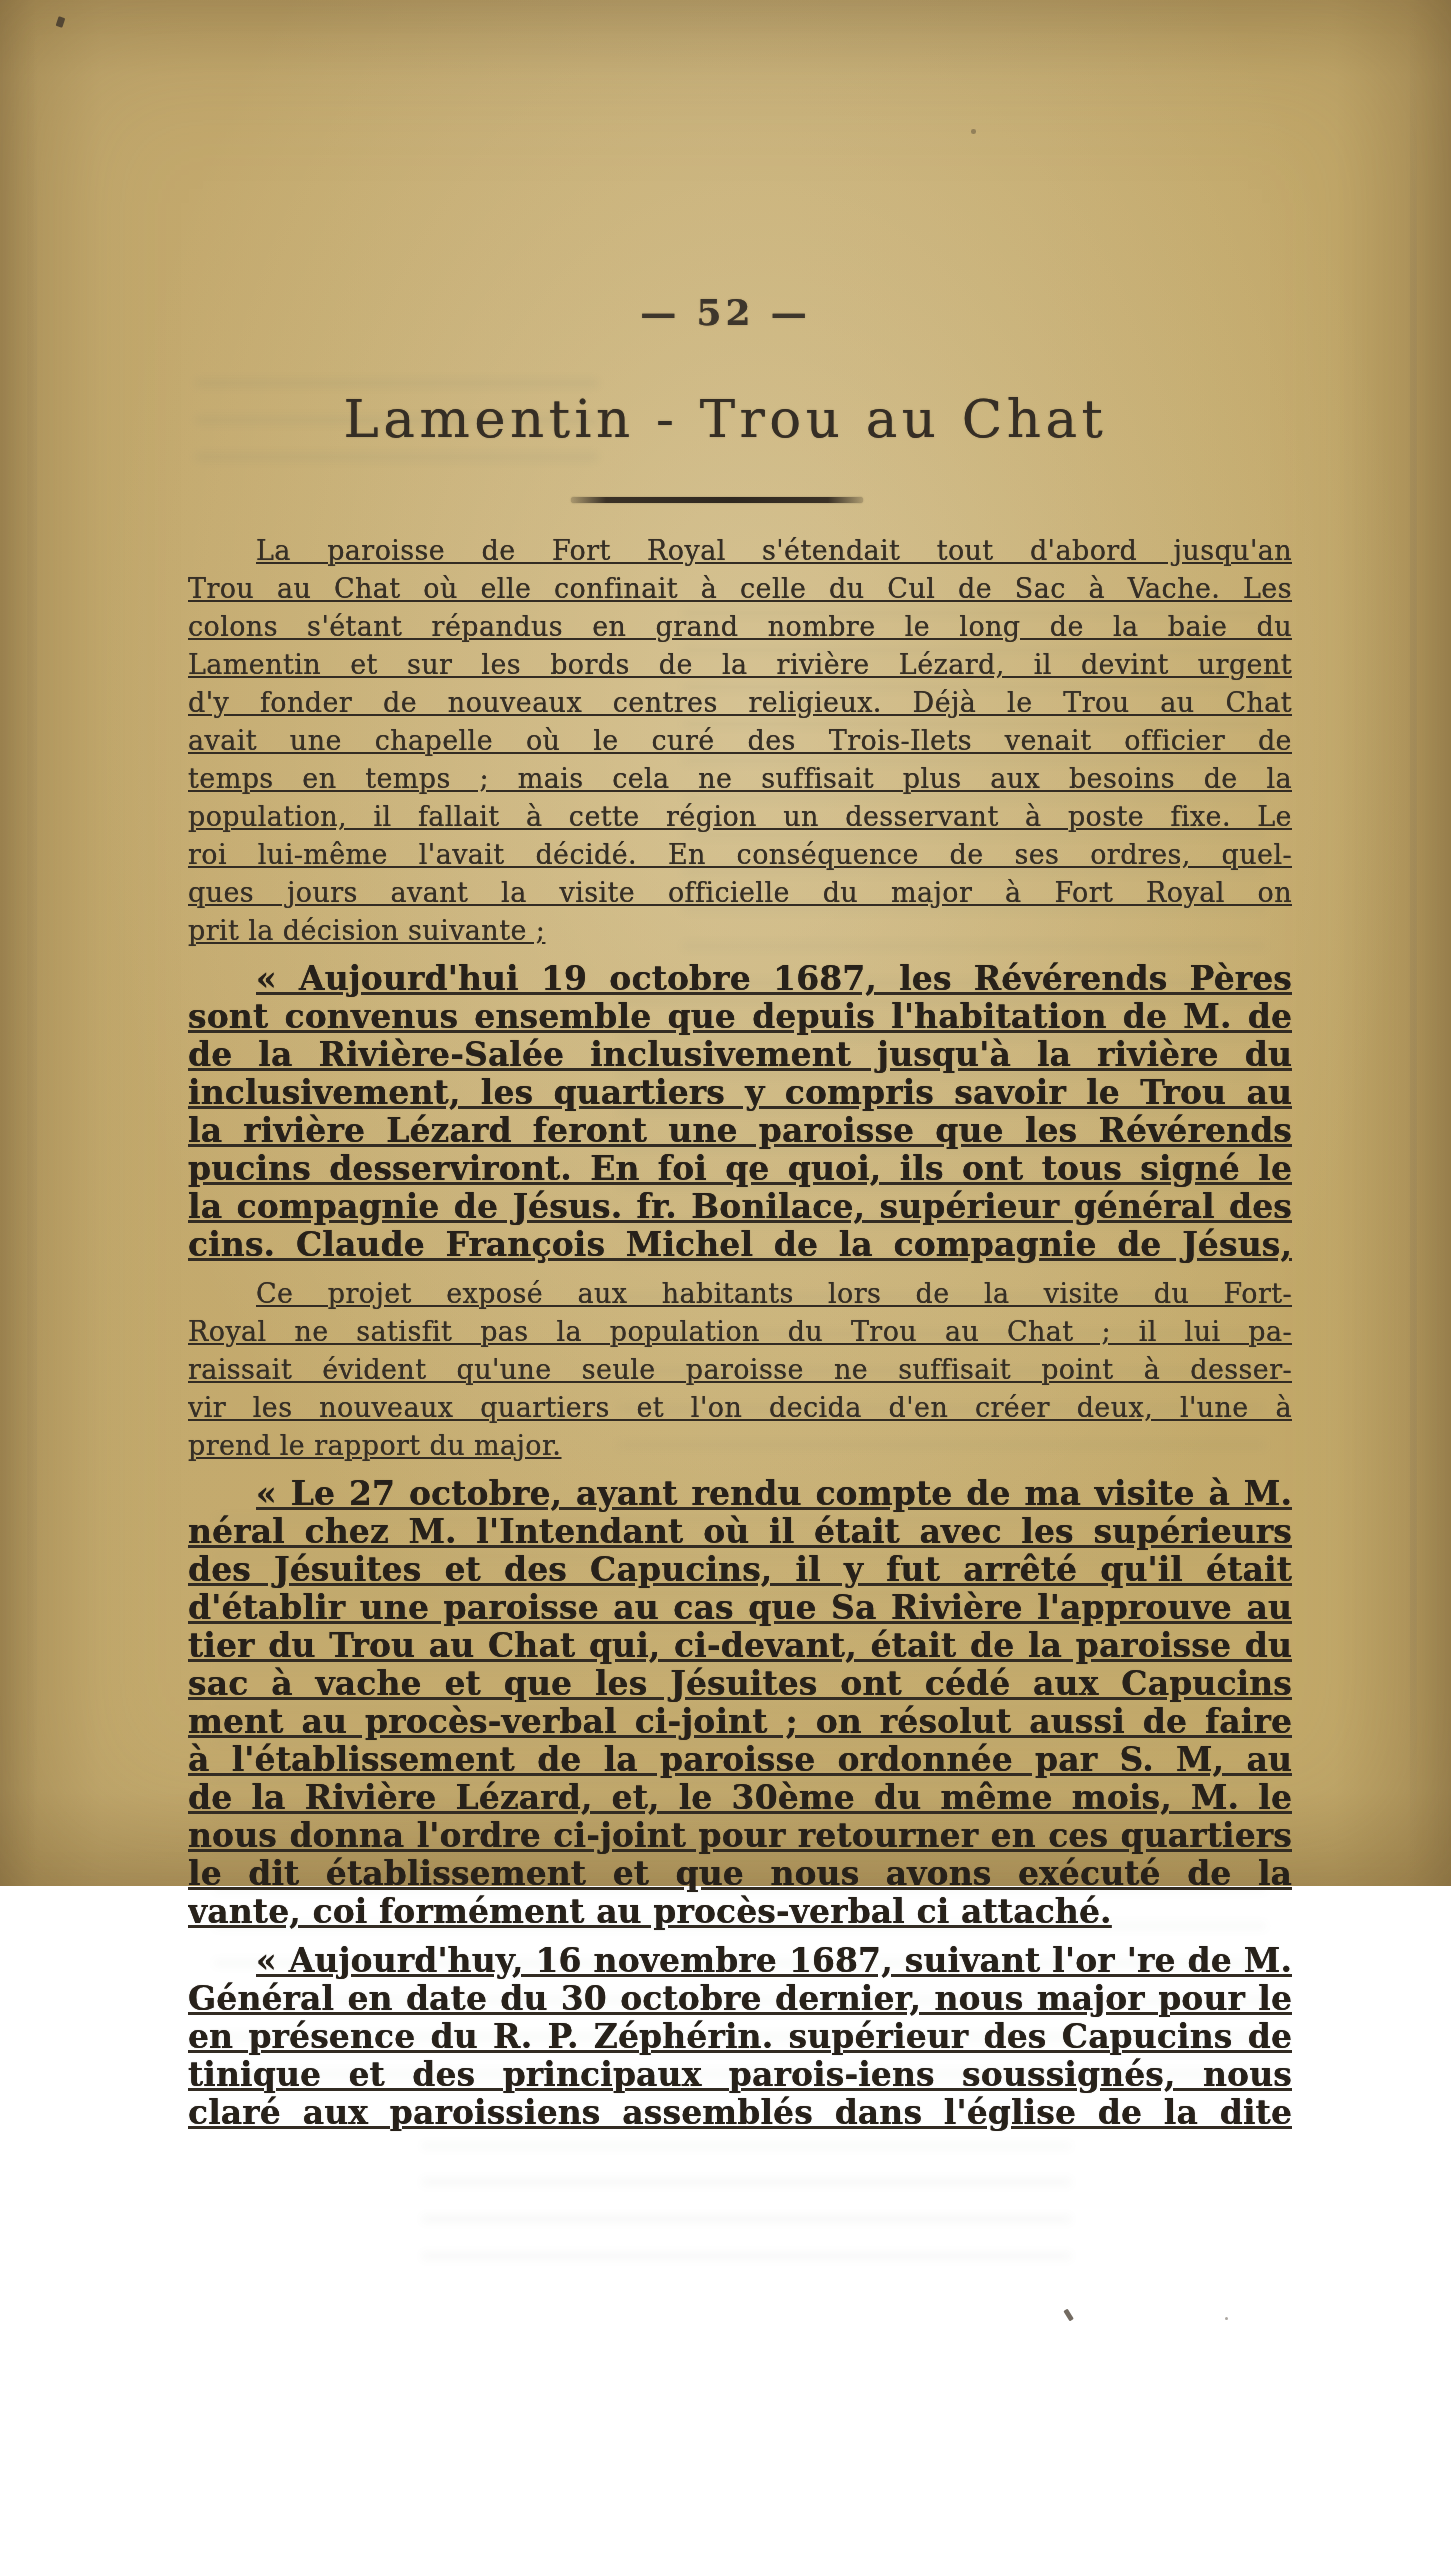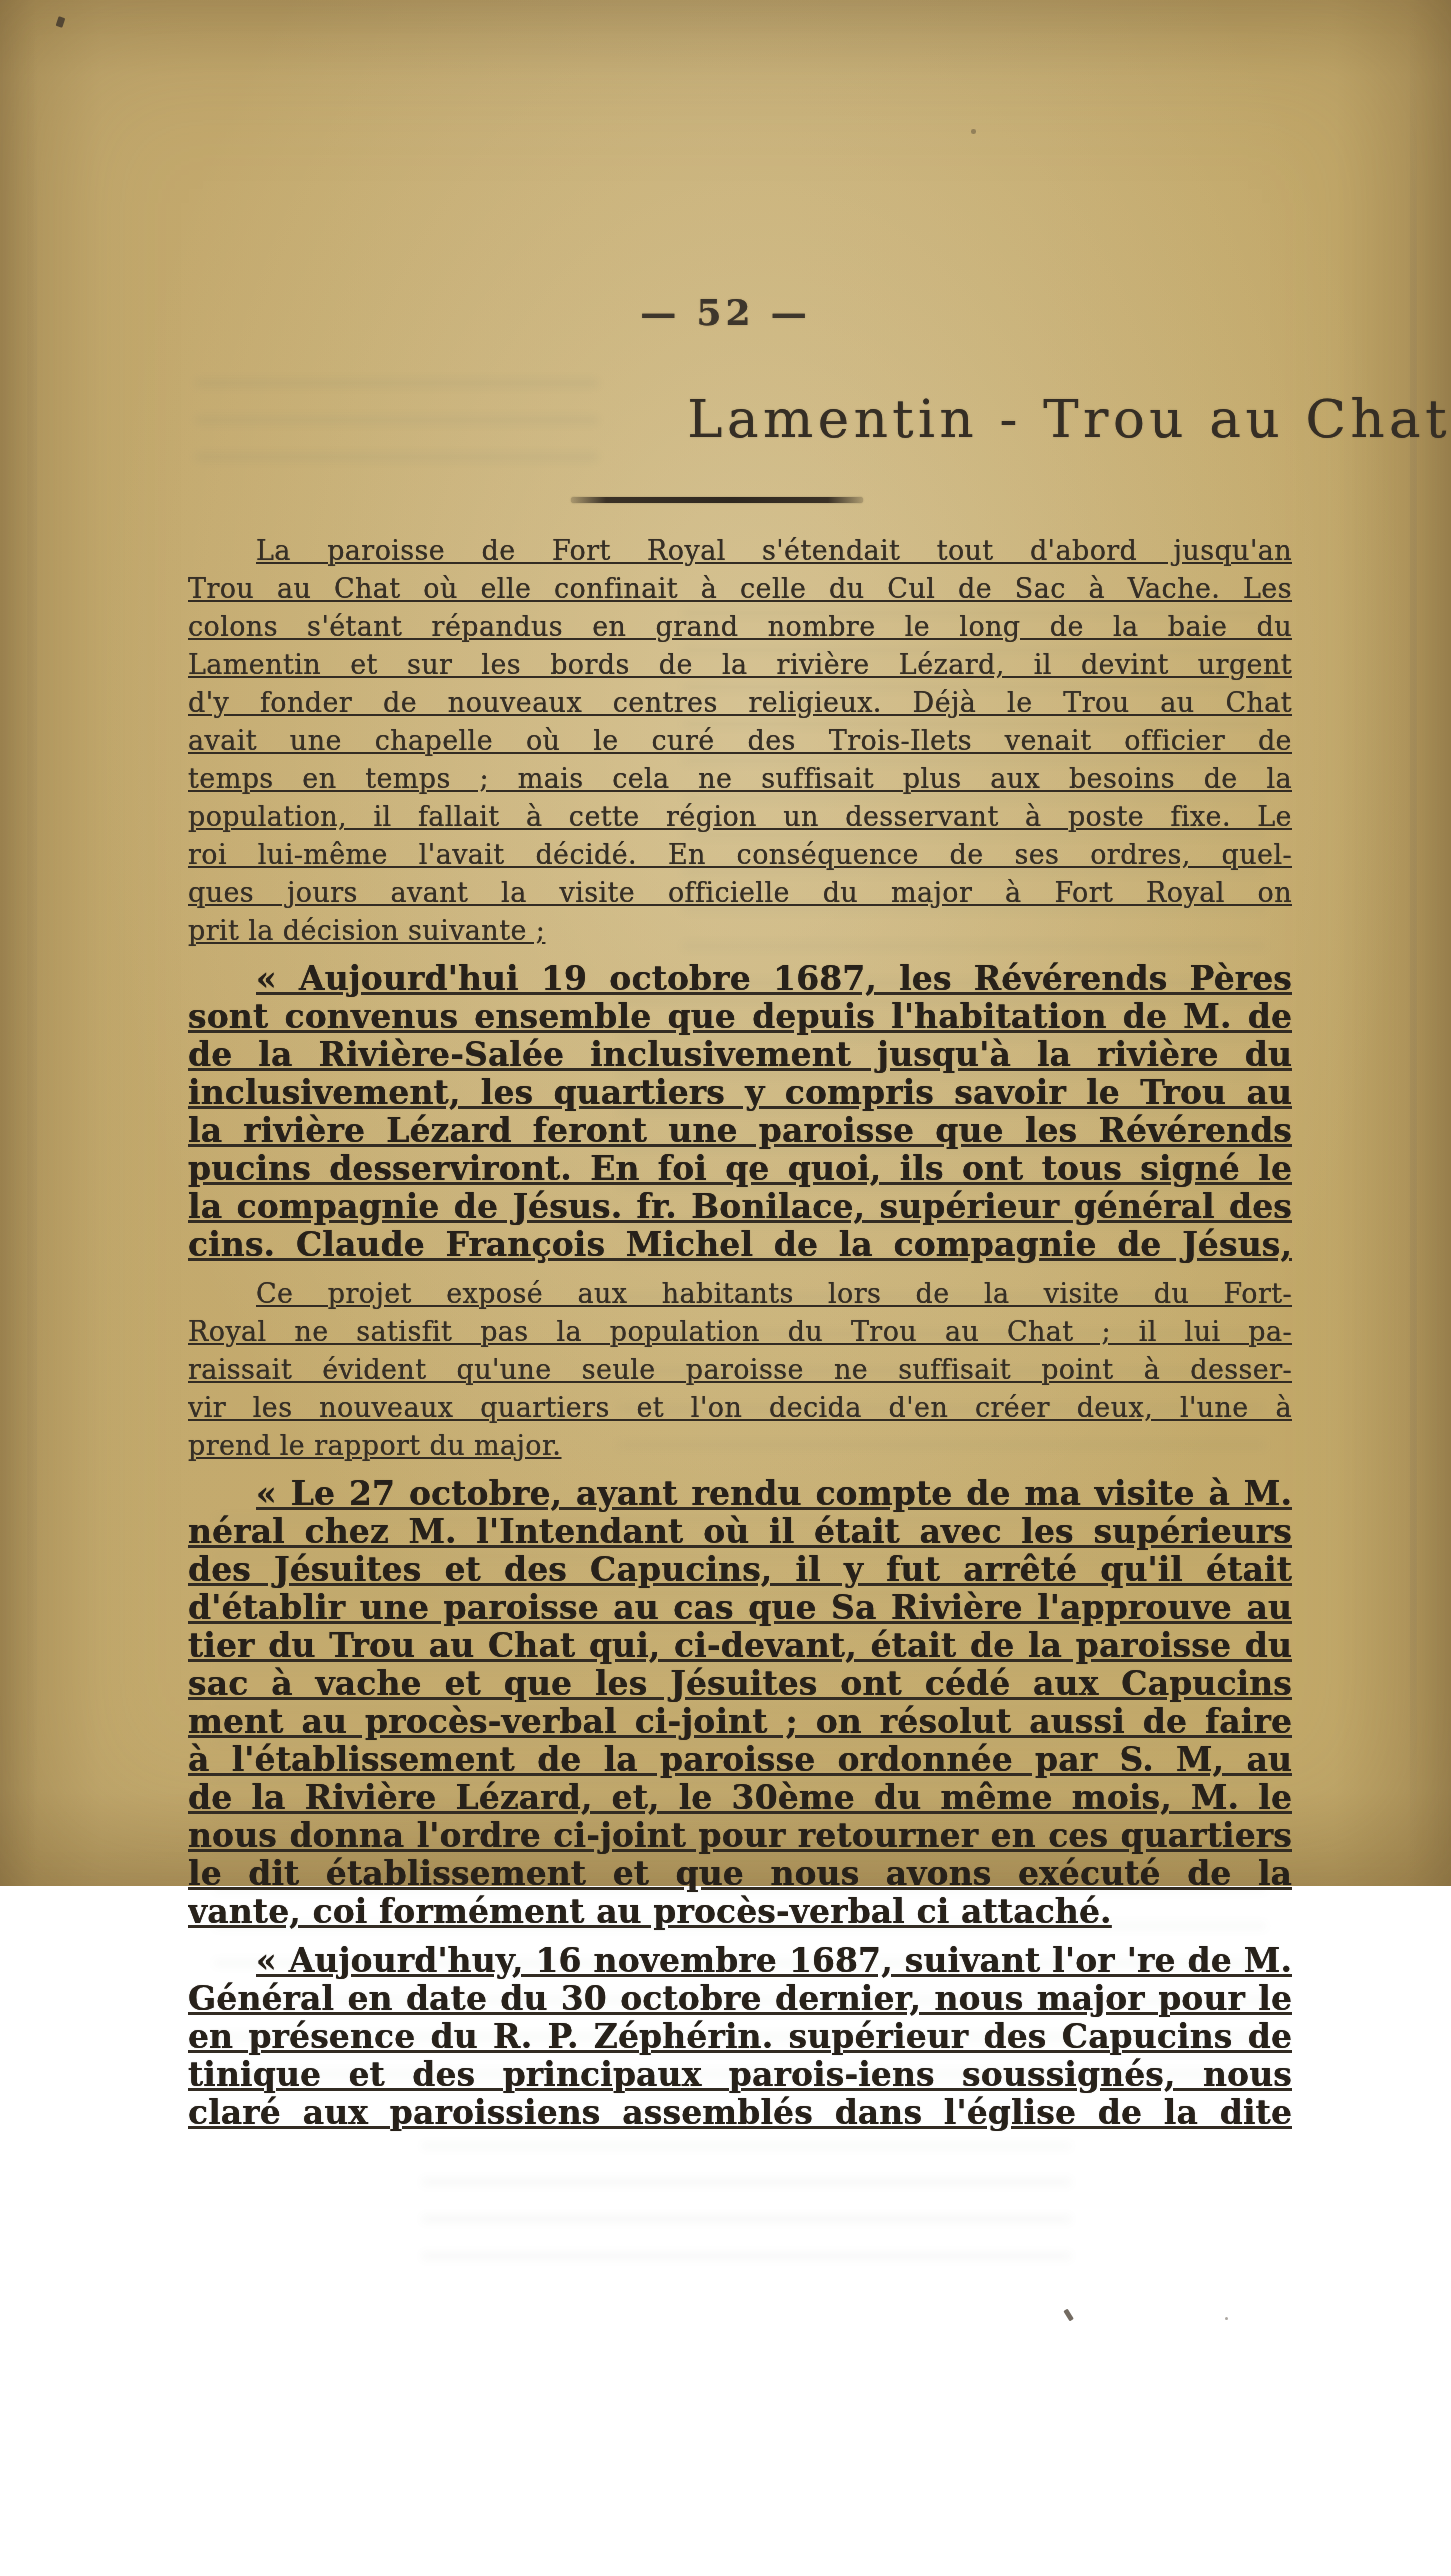--- a/index.html
+++ b/index.html
@@ -28,21 +28,21 @@
   .speck{position:absolute;background:#443a2e;border-radius:1.3px;pointer-events:none;}
 
   .page-number{
     position:absolute;top:291px;left:0;width:100%;
     text-align:center;font-size:36px;font-weight:700;color:#3d362c;
     letter-spacing:3.9px;
     text-shadow:0 0 0.6px rgba(45,35,25,0.55), 0 0 1.9px rgba(45,35,25,0.25);
   }
   .title{
     position:absolute;top:388px;left:0;width:100%;margin:0;
-    text-align:right;font-size:53px;font-weight:400;color:#352e25;
+    text-align:center;font-size:53px;font-weight:400;color:#352e25;
     letter-spacing:4.5px;
     text-shadow:0 0 0.6px rgba(40,32,22,0.6), 0 0 1.9px rgba(40,32,22,0.25);
   }
   .title-rule{
     position:absolute;top:497px;left:571px;width:292px;height:5.8px;
     background:linear-gradient(90deg, rgba(58,49,38,0.25), #3a3126 12%, #2f2820 55%, #3a3126 88%, rgba(58,49,38,0.25));
     border-radius:3.2px;
     box-shadow:0 0 1.3px rgba(58,49,38,0.5);
   }
   .body-text{

